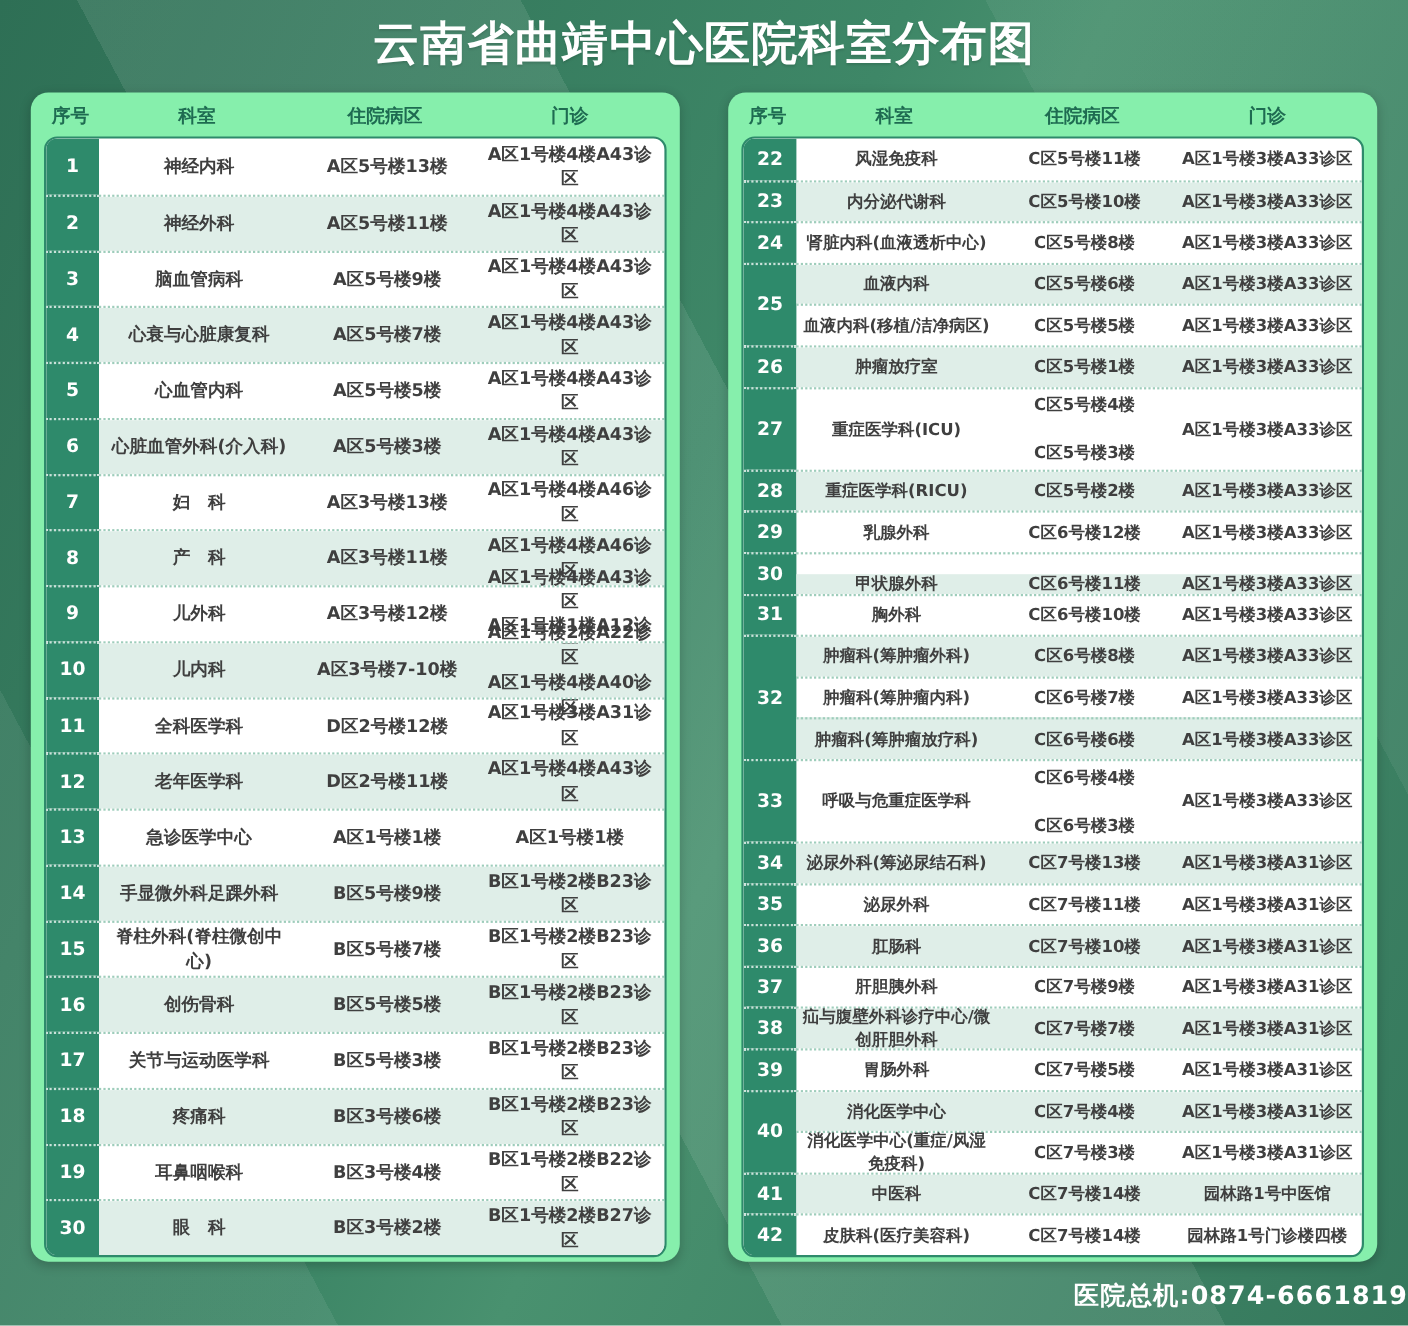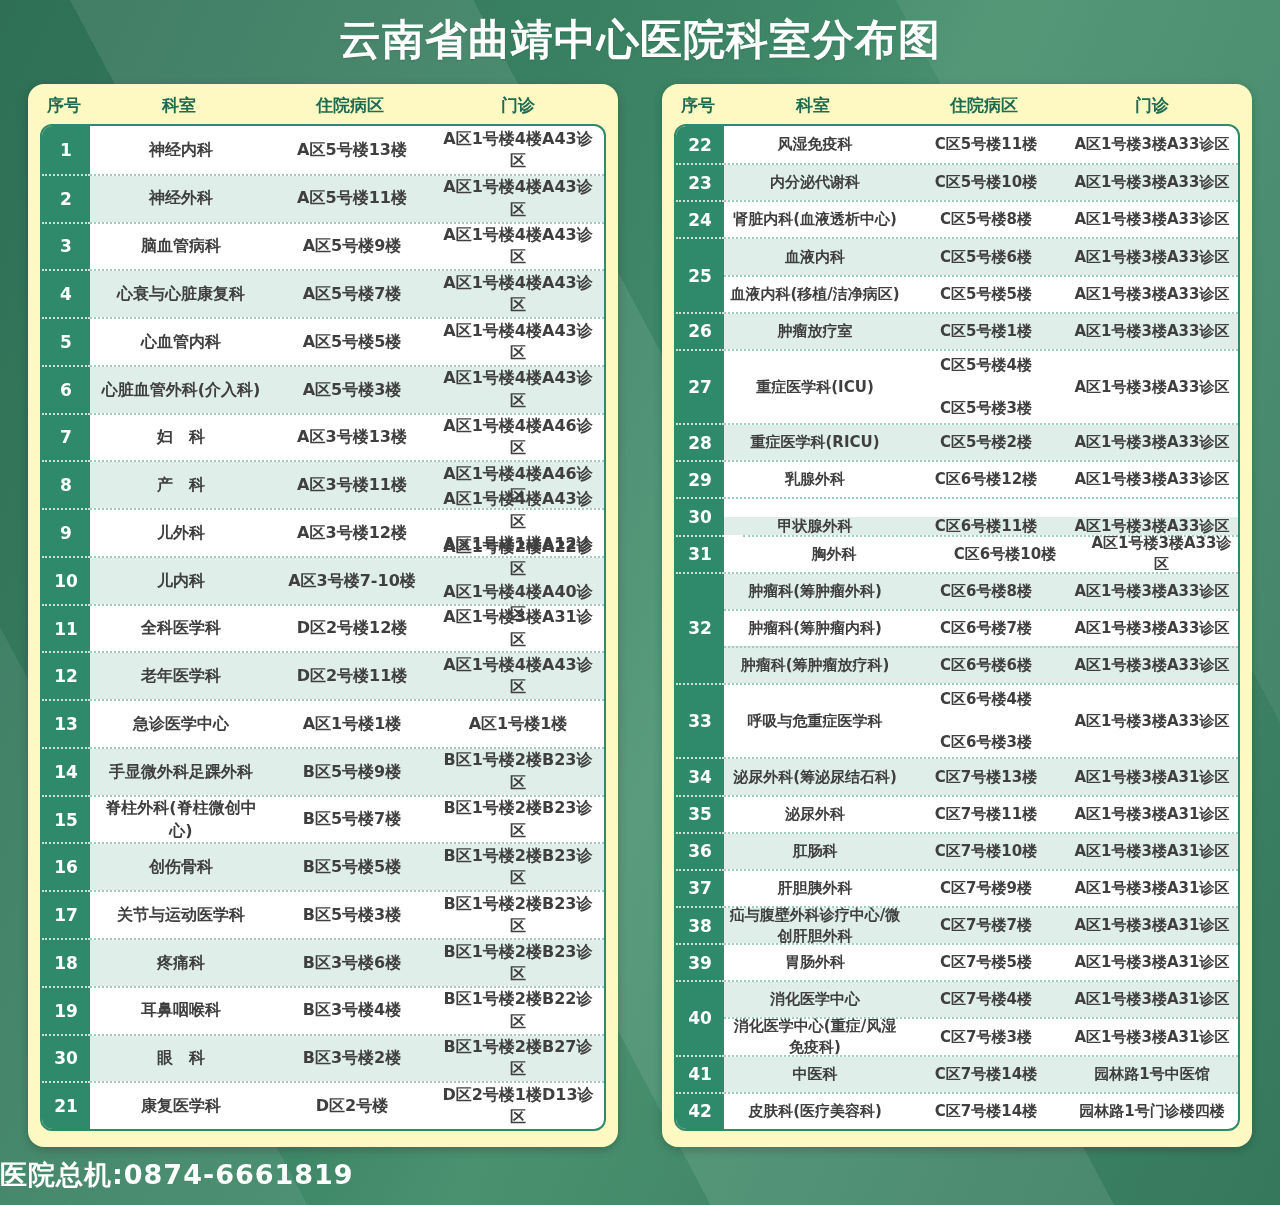--- a/index.html
+++ b/index.html
@@ -11,23 +11,23 @@
                       rgba(255,255,255,0.09) 37% 58%, rgba(255,255,255,0) 58% 80%,
                       rgba(255,255,255,0.06) 80%),
       linear-gradient(115deg,#2e6f55,#3e8767 45%,#49916f 55%,#35785c);
   }
   .title{
     position:absolute;top:12px;left:0;width:100%;text-align:center;
     color:#ffffff;font-size:42px;font-weight:800;letter-spacing:1px;
     text-shadow:0 1px 2px rgba(0,0,0,0.12);
   }
   .card{
-    position:absolute;top:84px;width:590px;height:1063px;background:#fef9c3;
+    position:absolute;top:84px;width:590px;height:1063px;background:#86efac;
     border-radius:16px;box-shadow:0 3px 10px rgba(0,0,0,0.2);
-    padding:2px 12px 16px;box-sizing:border-box;
+    padding:2px 12px 4px;box-sizing:border-box;
     display:flex;flex-direction:column;
   }
   .card-l{left:28px;}
   .card-r{left:662px;}
   .chead{display:flex;height:38px;align-items:center;flex:none;}
   .ch{text-align:center;color:#1e6b51;font-weight:800;font-size:17px;}
   .ch-num{width:48px;}
   .ch-dept{width:182px;}
   .ch-ward{width:160px;}
   .ch-clinic{flex:1;}
@@ -51,22 +51,22 @@
     text-align:center;color:#3f3f3f;font-weight:700;line-height:1.4;
     padding:3px 4px;box-sizing:border-box;
   }
   .t0 .cell{font-size:16px;}
   .t1 .cell{font-size:15px;}
   .c-dept{width:182px;}
   .c-ward{width:160px;}
   .c-clinic{flex:1;}
   .c-ward.spread{gap:22px;}
   .footer{
-    position:absolute;bottom:12px;left:0;width:100%;text-align:left;
-    color:#ffffff;font-size:27px;font-weight:700;letter-spacing:1px;
+    position:absolute;bottom:12px;left:0;width:100%;text-align:right;
+    color:#ffffff;font-size:23px;font-weight:700;letter-spacing:1px;
   }
 </style>
 </head>
 <body>
 
 <div class="title">云南省曲靖中心医院科室分布图</div>
 
 <div class="card card-l">
   <div class="chead">
     <div class="ch ch-num">序号</div>
@@ -274,30 +274,20 @@
       <div class="row" style="flex: 1 1 0px;">
         <div class="num">30</div>
         <div class="bands">
           <div class="band tint" style="flex: 1 1 0px;">
             <div class="cell c-dept">眼　科</div>
             <div class="cell c-ward">B区3号楼2楼</div>
             <div class="cell c-clinic">B区1号楼2楼B27诊区</div>
           </div>
         </div>
       </div>
-      <div class="row" style="flex: 1 1 0px;">
-        <div class="num">21</div>
-        <div class="bands">
-          <div class="band" style="flex: 1 1 0px;">
-            <div class="cell c-dept">康复医学科</div>
-            <div class="cell c-ward">D区2号楼</div>
-            <div class="cell c-clinic">D区2号楼1楼D13诊区</div>
-          </div>
-        </div>
-      </div>
     </div>
 </div>
 
 <div class="card card-r">
   <div class="chead">
     <div class="ch ch-num">序号</div>
     <div class="ch ch-dept">科室</div>
     <div class="ch ch-ward">住院病区</div>
     <div class="ch ch-clinic">门诊</div>
   </div>
@@ -393,21 +383,21 @@
       <div class="row" style="flex: 1 1 0px;">
         <div class="num">30</div>
         <div class="bands">
           <div class="band tint" style="flex: 1 1 0px; margin-top: 18px;">
             <div class="cell c-dept">甲状腺外科</div>
             <div class="cell c-ward">C区6号楼11楼</div>
             <div class="cell c-clinic">A区1号楼3楼A33诊区</div>
           </div>
         </div>
       </div>
-      <div class="row" style="flex: 1 1 0px; gap: 19px;">
+      <div class="row" style="flex: 1 1 0px;">
         <div class="num">31</div>
         <div class="bands">
           <div class="band" style="flex: 1 1 0px;">
             <div class="cell c-dept">胸外科</div>
             <div class="cell c-ward">C区6号楼10楼</div>
             <div class="cell c-clinic">A区1号楼3楼A33诊区</div>
           </div>
         </div>
       </div>
       <div class="row" style="flex: 3 1 0px;">

